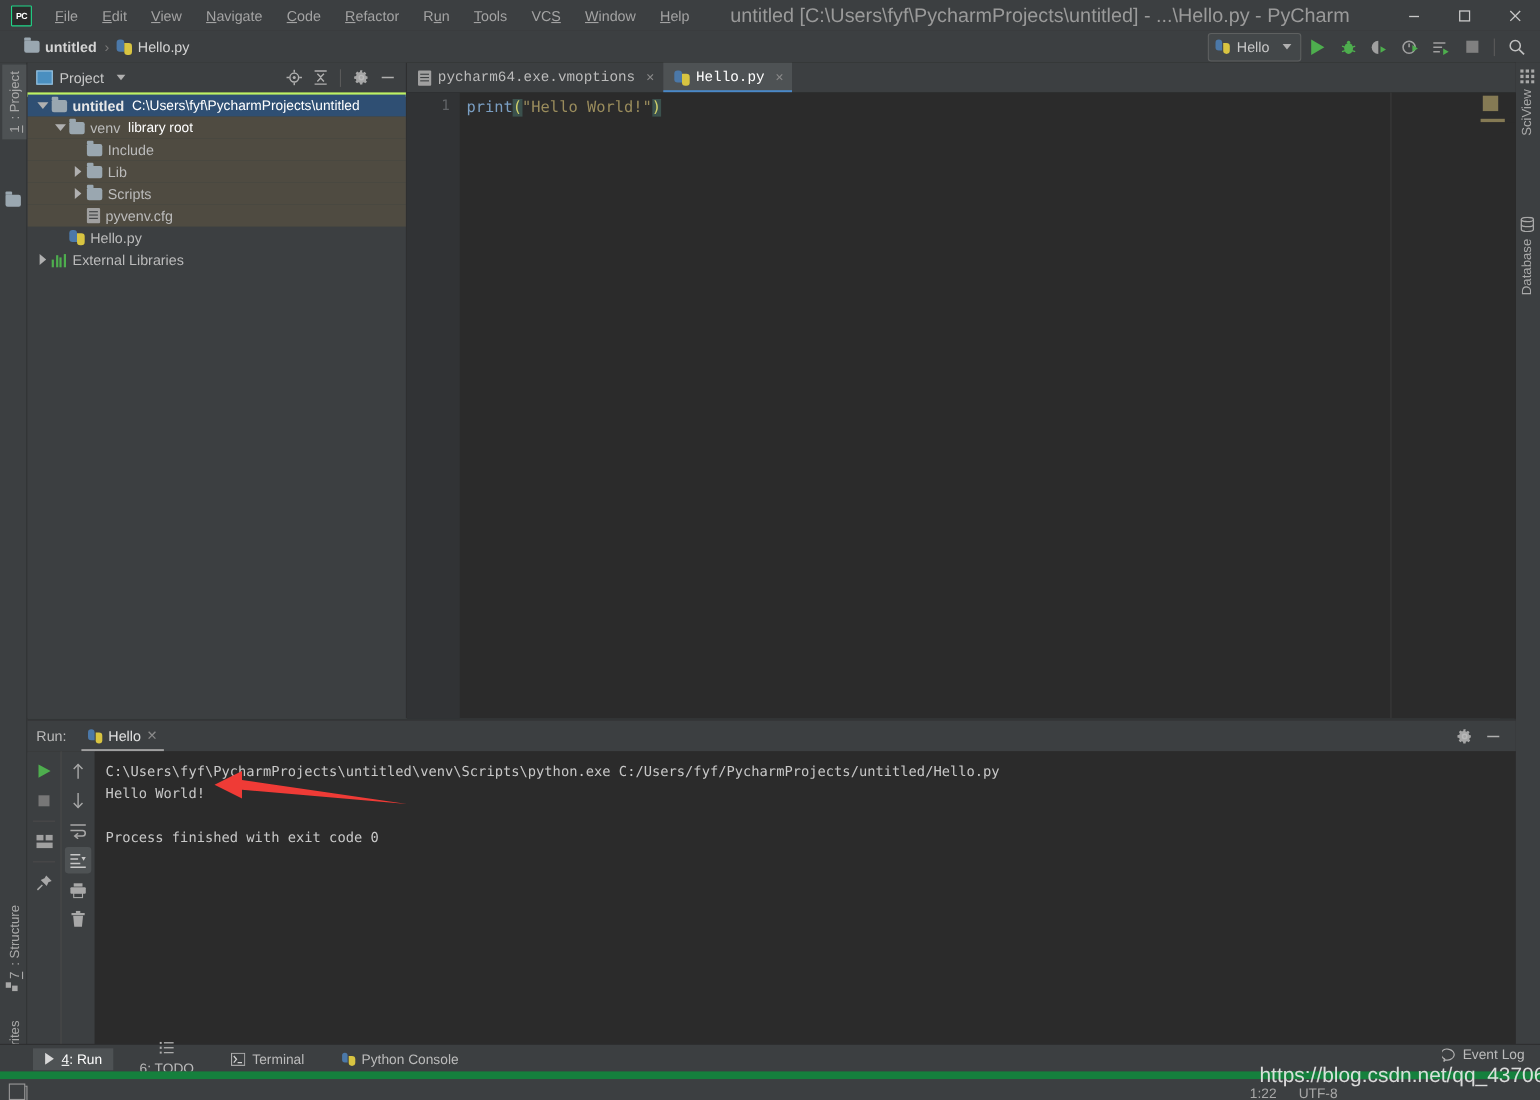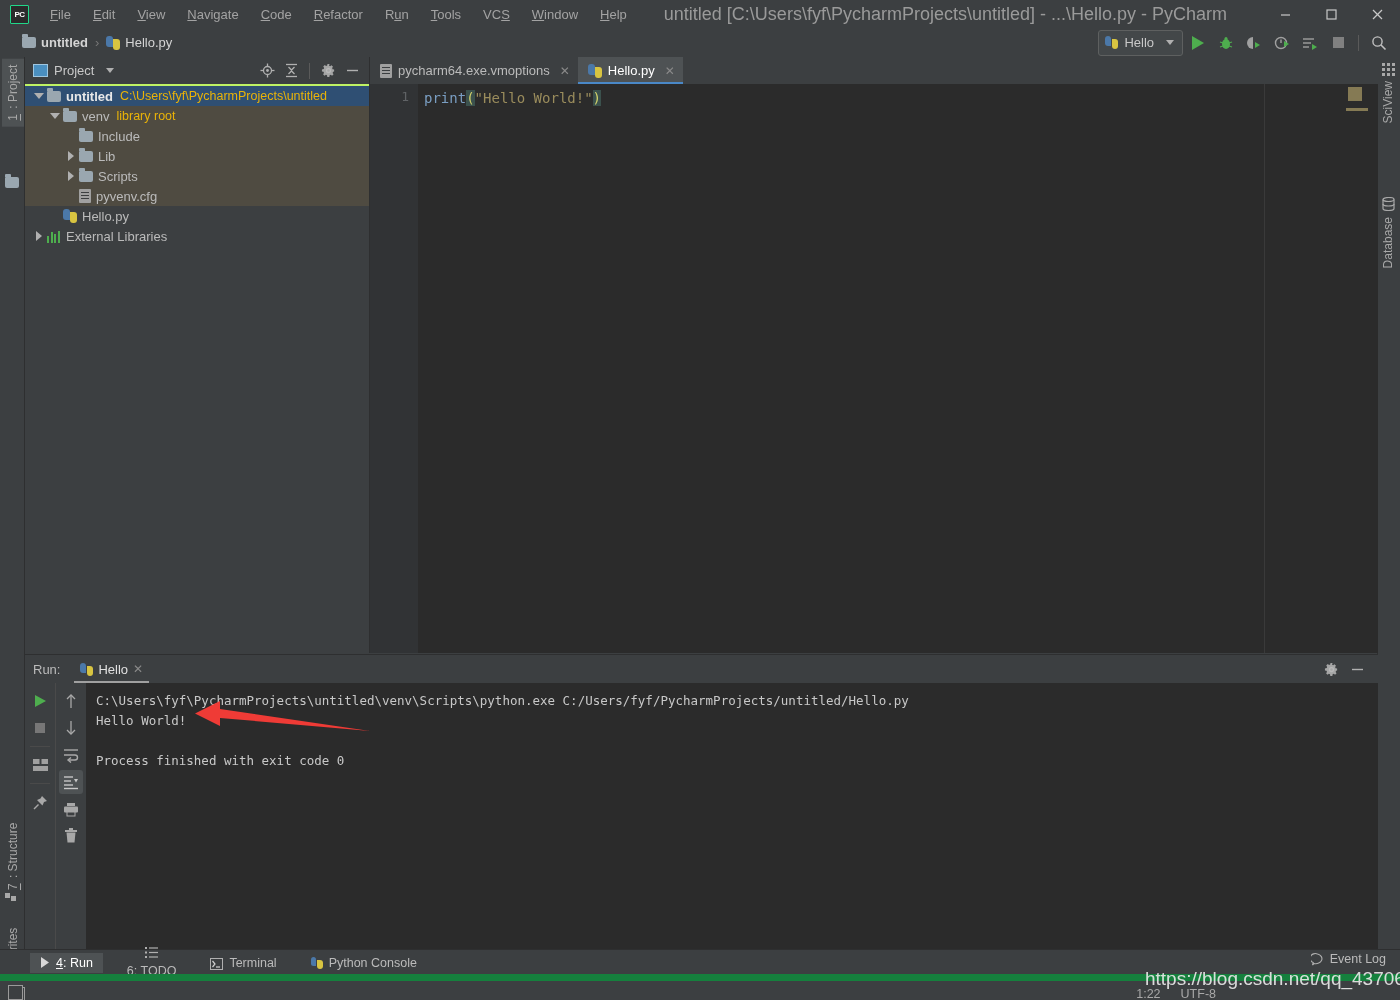--- a/index.html
+++ b/index.html
@@ -148,21 +148,21 @@
   }
   .trow.sel-blue { background:#2f4f73; }
   .trow.sel-olive { background:#4f4b41; }
   .tw {
     width:16px; display:flex; align-items:center; justify-content:center; flex:none;
   }
   .arr-dn { width:0;height:0;border-left:5px solid transparent;border-right:5px solid transparent;border-top:6px solid #b0b0b0; }
   .arr-rt { width:0;height:0;border-top:5px solid transparent;border-bottom:5px solid transparent;border-left:6px solid #b0b0b0; }
   .tlabel { margin-left:5px; }
   .tlabel.bold { font-weight:bold; color:#e8e8e8; }
-  .tdim { color:#eab308; margin-left:7px; font-size:12.5px; }
+  .tdim { color:#ffffff; margin-left:7px; font-size:12.5px; }
   .ico-file {
     width:12px;height:14px;flex:none;background:#a0a0a0;border-radius:1px;position:relative;
   }
   .ico-file::after{
     content:''; position:absolute; left:2px; top:3px; width:8px;height:1px;
     background:#3c3f41; box-shadow:0 3px 0 #3c3f41, 0 6px 0 #3c3f41;
   }
   .ico-lib { width:14px;height:13px;flex:none;display:flex;gap:1.5px;align-items:flex-end;}
   .ico-lib i { display:block;width:2px;background:#4eae4e;}
   .ico-scratch {
@@ -175,21 +175,21 @@
   .editor-wrap {
     position:absolute; left:370px; top:57px; width:1008px; height:596px;
     background:#2b2b2b;
   }
   .tabbar {
     height:27px; background:#3c3f41; display:flex; align-items:stretch;
     border-bottom:1px solid #2e2f30;
   }
   .etab {
     display:flex; align-items:center; gap:6px; padding:0 8px 0 10px;
-    font-size:13px; color:#bbbbbb; position:relative; cursor:default;
+    font-size:13px; color:#bbbbbb; position:relative; cursor:default;font-family:Liberation Mono, monospace;
   }
   .etab.active { background:#4e5254; color:#ffffff; }
   .etab.active::after {
     content:''; position:absolute; left:0; right:0; bottom:0; height:2px; background:#4a88c7;
   }
   .etab .x { color:#8a8a8a; font-size:12px; margin-left:4px; }
   .tab-spacer { flex:1; }
 
   .code-area {
     position:absolute; left:0; top:27px; right:0; bottom:0; background:#2b2b2b;
@@ -733,21 +733,21 @@
             <rect x="0" y="0" width="2" height="2"></rect>
             <rect x="4" y="0.4" width="9" height="1.2"></rect>
         <rect x="0" y="4.5" width="2" height="2"></rect>
             <rect x="4" y="4.9" width="9" height="1.2"></rect>
         <rect x="0" y="9" width="2" height="2"></rect>
             <rect x="4" y="9.4" width="9" height="1.2"></rect>
           </g>
       </svg>
       <span><span class="bb-u">6</span><span>: TODO</span></span>
     </div>
-    <div class="bb-item" style="margin-left:14px;align-items:flex-end;">
+    <div class="bb-item" style="margin-left:14px;">
       <svg width="13" height="12" viewBox="0 0 13 12">
         <rect x="0.5" y="0.5" width="12" height="11" fill="none" stroke="#b0b0b0" stroke-width="1"></rect>
         <path d="M2.5 3 L5 6 L2.5 9" fill="none" stroke="#d0d0d0" stroke-width="1.2"></path>
         <line x1="6" y1="9" x2="10" y2="9" stroke="#d0d0d0" stroke-width="1.2"></line>
       </svg>
       <span>Terminal</span>
     </div>
     <div class="bb-item" style="margin-left:14px;">
       <span class="ico-py" style="width:12px;height:12px;">
           <span class="b1" style="width:5.5px;height:9px;"></span>

